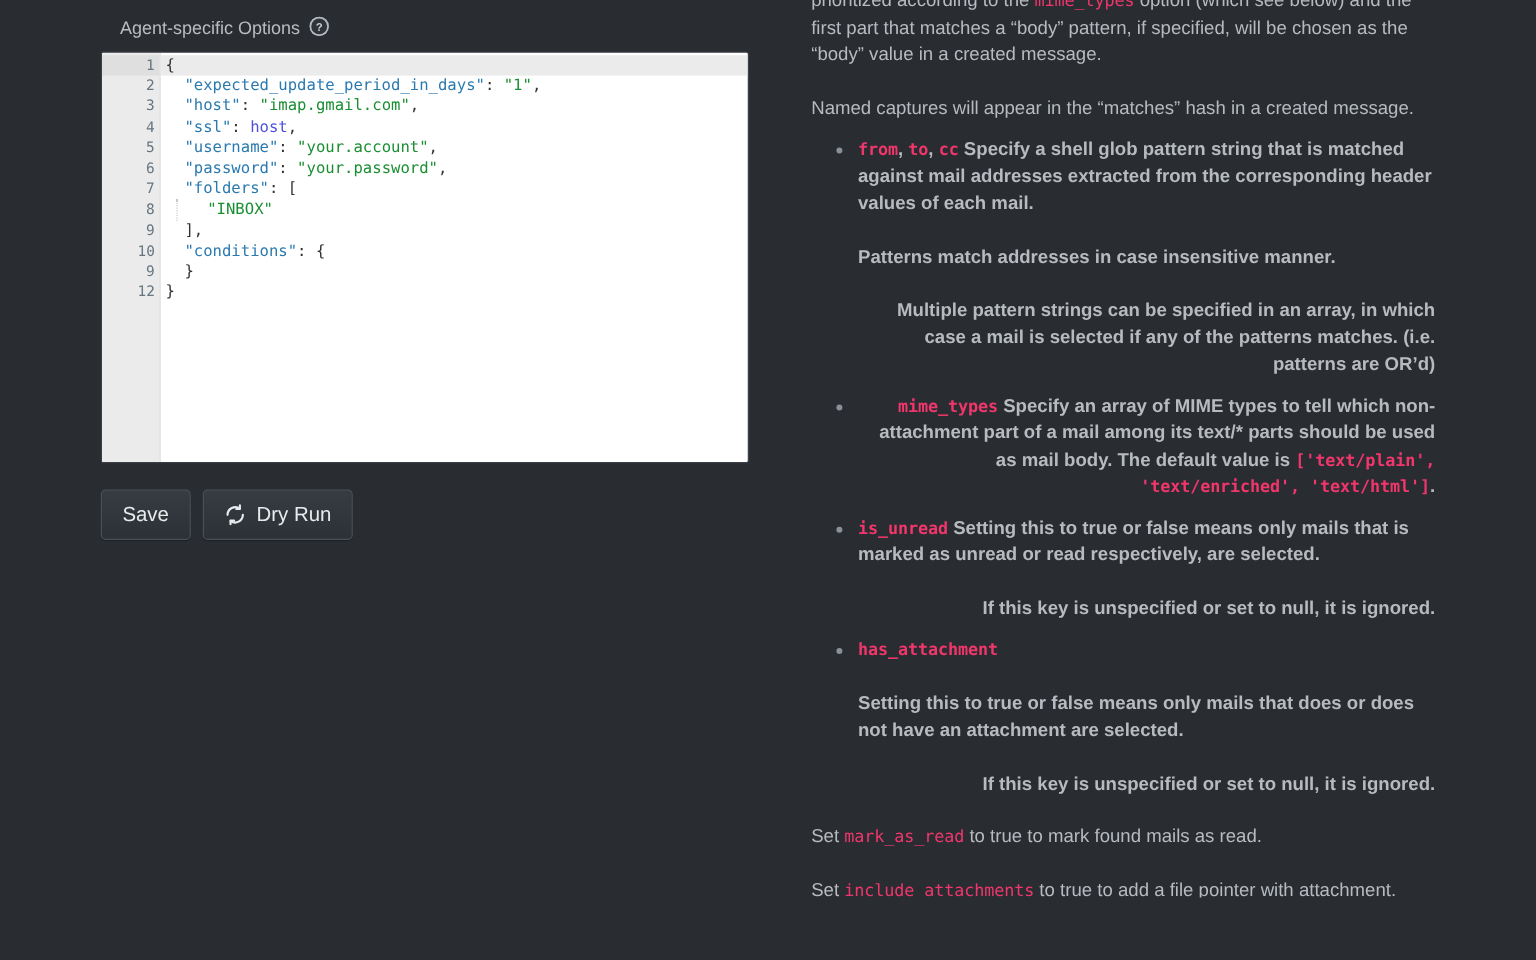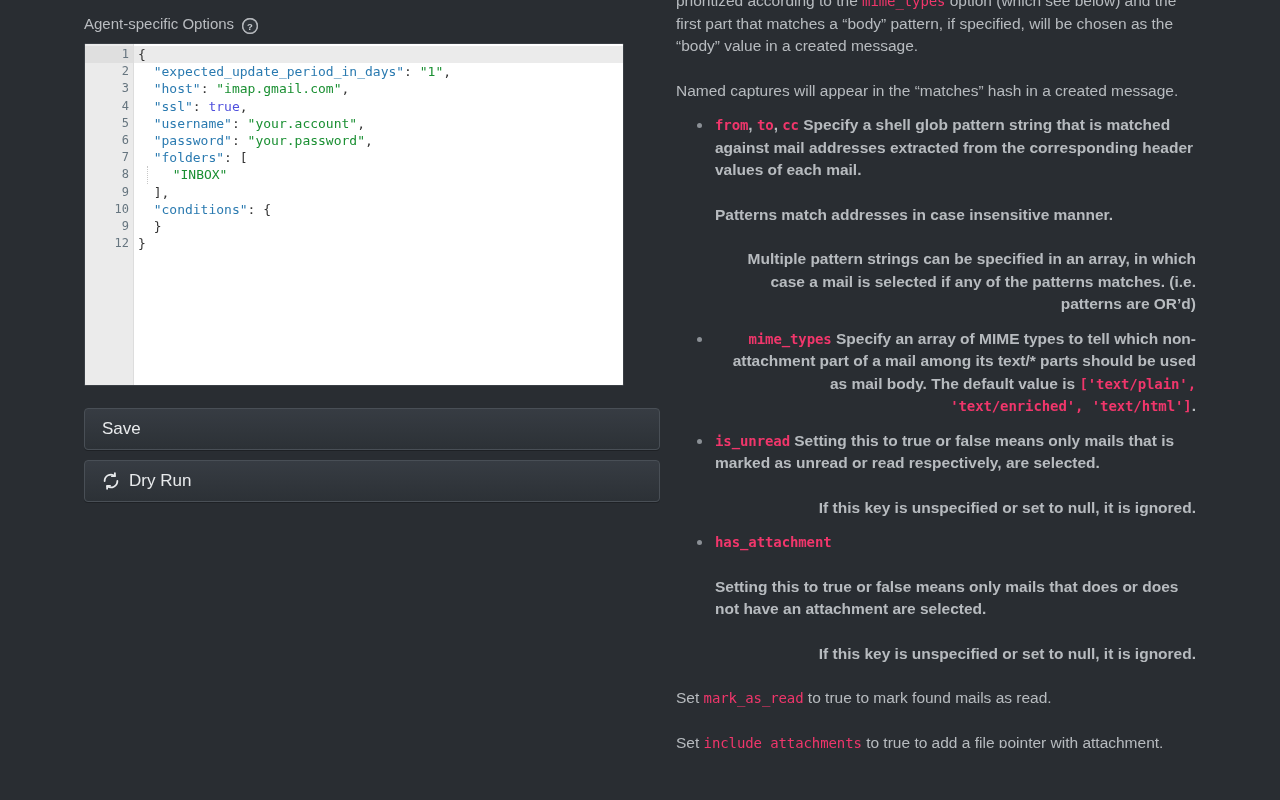--- a/index.html
+++ b/index.html
@@ -26,26 +26,26 @@
     position: absolute;
     left: 0;
     top: 0;
     width: 660px;
     height: 800px;
     padding: 14px 0 0 84px;
   }
 
   .field-label {
     display: flex;
-    align-items: flex-end;
+    align-items: flex-start;
     gap: 8px;
     color: #b9bcc0;
     font-size: 15px;
     line-height: 20px;
-    margin: 0 0 9px 0;
+    margin: 0 0 9px 16px;
     font-family: "Liberation Sans", sans-serif;
   }
 
   .help-icon {
     display: inline-block;
     width: 16px;
     height: 16px;
     border-radius: 50%;
     background: #b4b7bb;
     position: relative;
@@ -130,21 +130,20 @@
     margin-left: 9px;
     padding-left: 9px;
     display: inline-block;
   }
 
   
   .button-row {
     display: flex;
     gap: 10px;
     margin-top: 22px;
-    flex-direction: column;
   }
 
   .btn {
     display: inline-flex;
     align-items: center;
     gap: 9px;
     background: #32373d;
     background: linear-gradient(#373c43, #2c3136);
     border: 1px solid #494f56;
     border-radius: 4px;
@@ -239,21 +238,21 @@
           <div class="gutter-row">8</div>
           <div class="gutter-row">9</div>
           <div class="gutter-row">10<span class="fold">▾</span></div>
           <div class="gutter-row">9</div>
           <div class="gutter-row">12</div>
         </div>
       <div class="code-area">
           <div class="code-line active-line"><span><span class="tok-punc">{</span></span></div>
           <div class="code-line"><span><span class="tok-punc">  </span><span class="tok-key">"expected_update_period_in_days"</span><span class="tok-punc">: </span><span class="tok-str">"1"</span><span class="tok-punc">,</span></span></div>
           <div class="code-line"><span><span class="tok-punc">  </span><span class="tok-key">"host"</span><span class="tok-punc">: </span><span class="tok-str">"imap.gmail.com"</span><span class="tok-punc">,</span></span></div>
-          <div class="code-line"><span><span class="tok-punc">  </span><span class="tok-key">"ssl"</span><span class="tok-punc">: </span><span class="tok-bool">true</span><span class="tok-punc">,</span></span></div>
+          <div class="code-line"><span><span class="tok-punc">  </span><span class="tok-key">"ssl"</span><span class="tok-punc">: </span><span class="tok-bool">host</span><span class="tok-punc">,</span></span></div>
           <div class="code-line"><span><span class="tok-punc">  </span><span class="tok-key">"username"</span><span class="tok-punc">: </span><span class="tok-str">"your.account"</span><span class="tok-punc">,</span></span></div>
           <div class="code-line"><span><span class="tok-punc">  </span><span class="tok-key">"password"</span><span class="tok-punc">: </span><span class="tok-str">"your.password"</span><span class="tok-punc">,</span></span></div>
           <div class="code-line"><span><span class="tok-punc">  </span><span class="tok-key">"folders"</span><span class="tok-punc">: [</span></span></div>
           <div class="code-line"><span class="indent-guide"><span class="tok-punc">  </span><span class="tok-str">"INBOX"</span></span></div>
           <div class="code-line"><span><span class="tok-punc">  </span><span class="tok-punc">],</span></span></div>
           <div class="code-line"><span><span class="tok-punc">  </span><span class="tok-key">"conditions"</span><span class="tok-punc">: {</span></span></div>
           <div class="code-line"><span><span class="tok-punc">  </span><span class="tok-punc">}</span></span></div>
           <div class="code-line"><span><span class="tok-punc">}</span></span></div>
         </div>
     </div>

